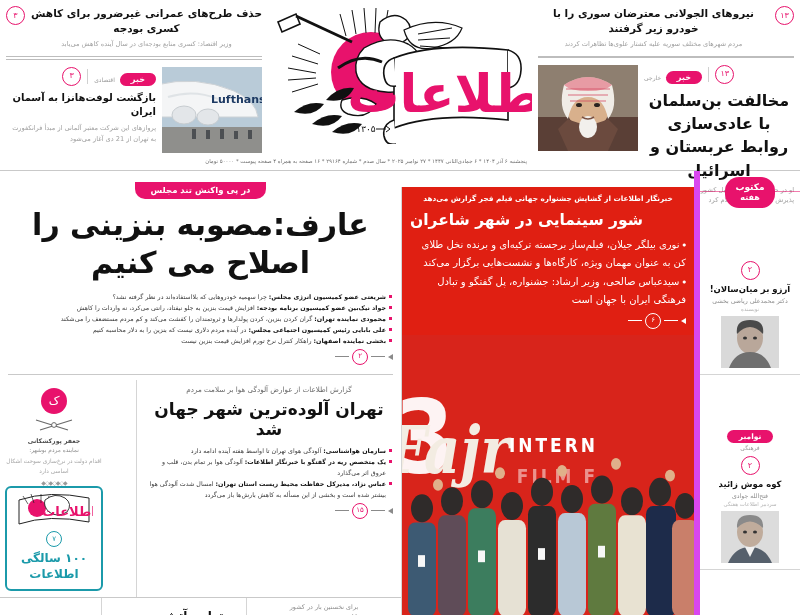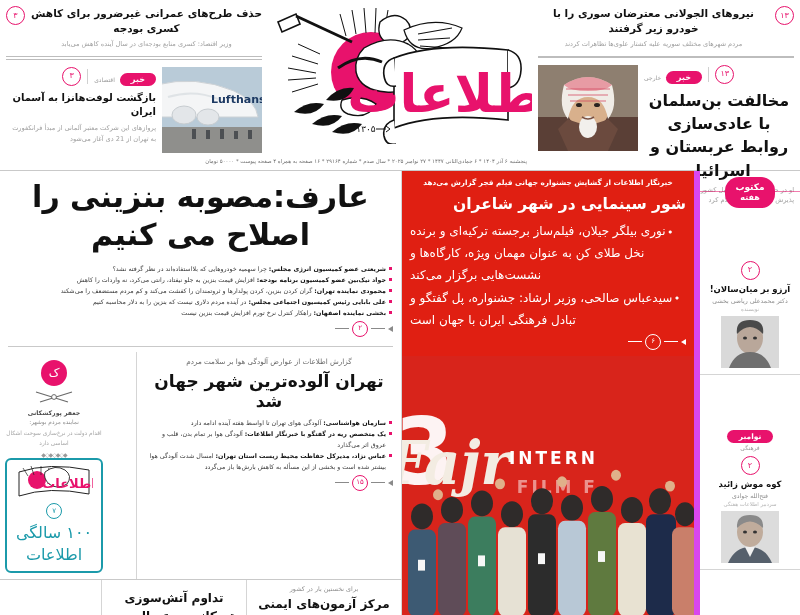--- a/index.html
+++ b/index.html
@@ -69,21 +69,21 @@
     display:flex;align-items:center;gap:5px;
   }
   .dateline .ln{flex:1;height:1px;background:#b5b5b5;}
   .dateline .dt{
     font-size:5.4px;color:#6f6f6f;white-space:nowrap;letter-spacing:.2px;
   }
 
   
   .main{display:flex;height:445px;border-top:1px solid #c9c9c9;}
   .col-left{width:100px;flex:none;border-left:6px solid #d946ef;display:flex;flex-direction:column;gap:44px;}
-  .col-mid{width:292px;flex:none;border-left:1px solid #d5d5d5;display:flex;flex-direction:column;}
+  .col-mid{width:292px;flex:none;border-left:1px solid #d5d5d5;display:flex;flex-direction:column;margin-top:16px;}
   .col-right{flex:1;display:flex;flex-direction:column;}
 
   
   .sb-head{text-align:center;padding:6px 4px 0 4px;position:relative;}
   .sb-badge{
     display:inline-block;background:#e8126c;color:#fff;border-radius:14px;
     padding:5px 10px;font-size:9px;font-weight:bold;line-height:1.25;
     position:relative;z-index:2;
   }
   .sb-badge .l2{display:block;font-size:8px;}
@@ -107,23 +107,23 @@
     background:#fff;color:#111;font-size:8.5px;font-weight:bold;
     border-radius:3px;padding:2px 3px;margin-bottom:4px;
   }
   .supp-list{list-style:none;margin:0;padding:0;}
   .supp-list li{font-size:5.4px;line-height:1.85;}
   .supp-list li:before{content:"\25AA";margin-left:2px;font-size:4px;vertical-align:middle;}
 
   
   .redbox{background:#e01f12;color:#fff;padding:7px 8px 6px;}
   .redbox .rb-k{font-size:7.3px;font-weight:bold;text-align:center;line-height:1.5;}
-  .redbox .rb-h{font-size:15.5px;font-weight:bold;text-align:right;margin:6px 0 7px;letter-spacing:-.2px;}
+  .redbox .rb-h{font-size:15.5px;font-weight:bold;text-align:left;margin:6px 0 7px;letter-spacing:-.2px;}
   .redbox ul{list-style:none;margin:0;padding:0;}
-  .redbox ul li{font-size:12px;line-height:1.85;text-align:left;}
+  .redbox ul li{font-size:10px;line-height:1.85;text-align:right;}
   .redbox ul li:before{content:"\25CF";font-size:4px;margin-left:3px;vertical-align:middle;}
   .redbox .contarrow{justify-content:flex-start;}
   .redbox .contarrow .pagenum{border-color:#fff;color:#fff;}
   .redbox .contarrow .dash,.redbox .contarrow .tri{background:#fff;}
   .redbox .contarrow .tri{background:none;border-right-color:#fff;}
   .bigphoto{flex:1;position:relative;overflow:hidden;background:#d8241b;}
 
   
   .lead{padding:7px 8px 4px;}
   .lead-kick{text-align:center;margin-bottom:7px;}
@@ -162,21 +162,21 @@
   .teal{
     margin-top:auto;border:2px solid #1b9aaa;border-radius:6px;
     text-align:center;padding:4px 3px 6px;background:#fff;
   }
   .teal-logo{height:34px;display:flex;align-items:center;justify-content:center;}
   .teal-num{
     display:inline-flex;align-items:center;justify-content:center;
     width:14px;height:14px;border-radius:50%;border:1px solid #1b9aaa;
     color:#1b9aaa;font-size:7px;margin:2px 0 3px;
   }
-  .teal-t{font-size:16px;font-weight:normal;color:#1b9aaa;line-height:1.35;}
+  .teal-t{font-size:12px;font-weight:bold;color:#1b9aaa;line-height:1.35;}
 </style>
 </head>
 <body>
 
 <div class="page">
 
   <div class="topbar">
 
     <div class="top-side">
       <div class="tb-row">
@@ -461,20 +461,23 @@
                 <rect x="196" y="180" width="7" height="10"></rect>
             </g>
           </g>
         </svg>
       </div>
     </div>
 
     <div class="col-right">
 
       <div class="lead">
+        <div class="lead-kick">
+          <span class="pillwide">در پی واکنش تند مجلس</span>
+        </div>
         <div class="lead-h">عارف:مصوبه بنزینی را</div>
         <div class="lead-h">اصلاح می کنیم</div>
         <ul class="bullets lead-bul">
           <li><b>شریعتی عضو کمیسیون انرژی مجلس:</b> چرا سهمیه خودروهایی که بلااستفاده‌اند در نظر گرفته نشد؟</li>
           <li><b>جواد نیک‌بین عضو کمیسیون برنامه بودجه:</b> افزایش قیمت بنزین به جلو نیفتاد، رانتی می‌کرد، نه واردات را کاهش</li>
           <li><b>محمودی نماینده تهران:</b> گران کردن بنزین، کردن پولدارها و ثروتمندان را کفشت می‌کند و کم مردم مستضعف را می‌شکند</li>
           <li><b>علی بابایی رئیس کمیسیون اجتماعی مجلس:</b> در آینده مردم دلاری نیست که بنزین را به دلار محاسبه کنیم</li>
           <li><b>بخشی نماینده اصفهان:</b> راهکار کنترل نرخ تورم افزایش قیمت بنزین نیست</li>
         </ul>
         <div class="contarrow">

